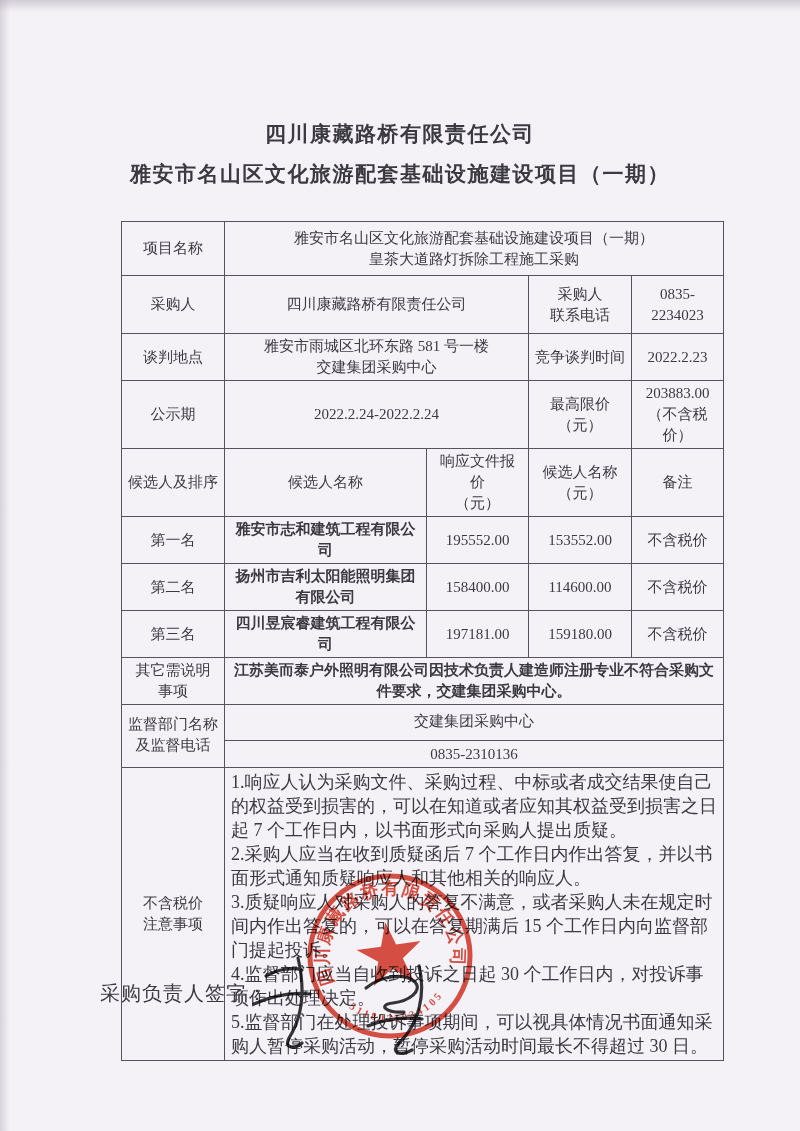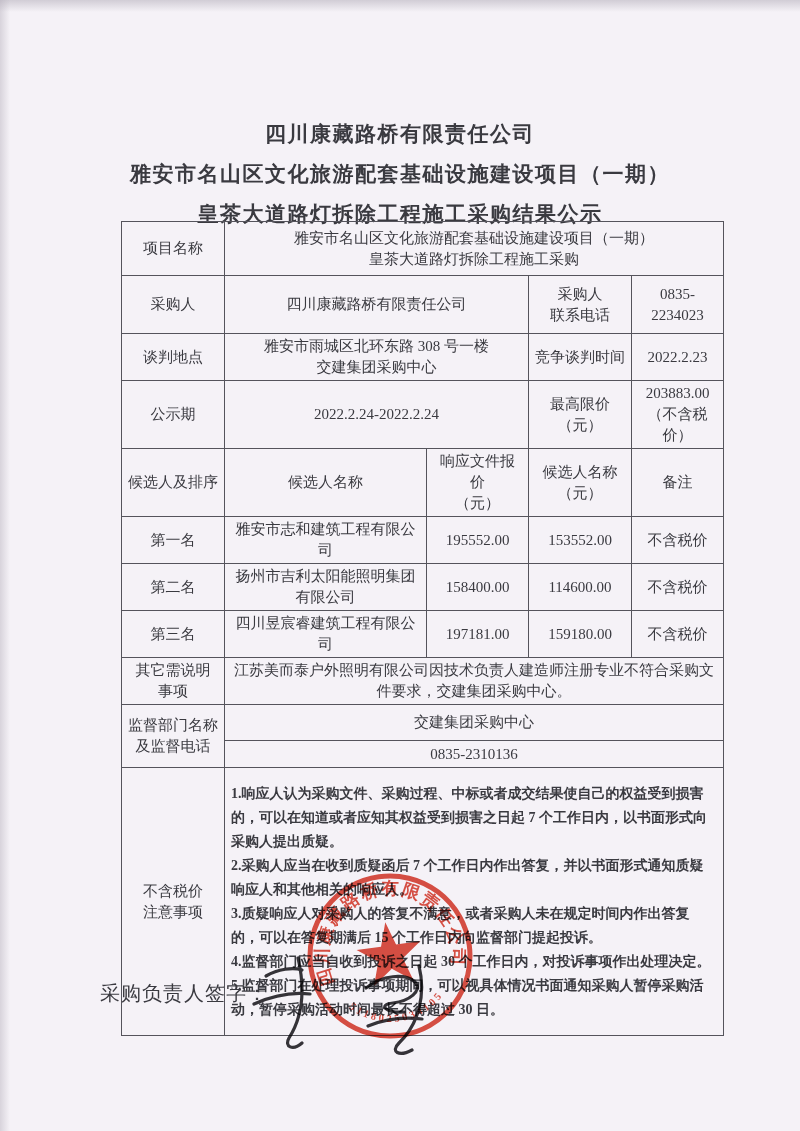--- a/index.html
+++ b/index.html
@@ -26,55 +26,54 @@
     border-collapse:collapse; table-layout:fixed;margin-left:18px;
   }
   table.doc td {
     border:1px solid #55545c;
     font-size:15px; line-height:21px;
     text-align:center; vertical-align:middle;
     padding:2px 6px;
     overflow:hidden;
   }
   td.ml { white-space:pre-line; }
-  td.left { text-align:left; padding-left:9px; }
+  td.left { text-align:left; padding-left:9px;font-weight:bold; }
   tr.r1  td { height:54px; }
   tr.r2  td { height:58px; }
   tr.r3  td { height:45px; }
   tr.r4  td { height:41px; }
   tr.r5  td { height:42px; }
   tr.r6  td { height:41px; }
   tr.r7  td { height:42px; }
   tr.r8  td { height:39px; }
   tr.r9  td { height:42px; }
-  tr.r10 td { height:36px; }
+  tr.r10 td { height:36px;font-family:Liberation Mono, monospace; }
   tr.r11 td { height:27px; }
   tr.r12 td { height:268px; }
   td.notice { text-align:left; padding:10px 10px; vertical-align:middle; }
-  .notice-item { font-size:14px; line-height:24px; text-align:left;font-weight:bold; }
+  .notice-item { font-size:18px; line-height:24px; text-align:left; }
 
   .sign-row { position:absolute; left:100px; top:980px; font-size:20px; letter-spacing:1px; }
 
   .signature { position:absolute; left:248px; top:946px; width:220px; height:115px;
     mix-blend-mode:multiply; pointer-events:none; }
 
   .stamp { position:absolute; left:302px; top:868px; width:176px; height:176px;
     transform:rotate(-8deg); opacity:.88; mix-blend-mode:multiply; pointer-events:none; }
   .stamp svg text { fill:#d93a2b; font-family:"Liberation Serif","DejaVu Serif",serif; }
 </style>
 </head>
 <body>
 
 <div class="edge-top"></div>
 <div class="edge-left"></div>
 
 <div class="titles">
   <div class="t">四川康藏路桥有限责任公司</div>
   <div class="t">雅安市名山区文化旅游配套基础设施建设项目（一期）</div>
-  <div class="t">皇茶大道路灯拆除工程施工采购结果公示</div>
 </div>
 
 <table class="doc">
   <colgroup>
     <col style="width:103px">
       <col style="width:202px">
       <col style="width:102px">
     <col style="width:103px">
       <col style="width:92px">
   </colgroup>
@@ -86,21 +85,21 @@
   </tr>
   <tr class="r2">
     <td>采购人</td>
     <td colspan="2">四川康藏路桥有限责任公司</td>
     <td class="ml">采购人
 联系电话</td>
     <td>0835-2234023</td>
   </tr>
   <tr class="r3">
     <td>谈判地点</td>
-    <td colspan="2" class="ml">雅安市雨城区北环东路 308 号一楼
+    <td colspan="2" class="ml">雅安市雨城区北环东路 581 号一楼
 交建集团采购中心</td>
     <td>竞争谈判时间</td>
     <td>2022.2.23</td>
   </tr>
   <tr class="r4">
     <td>公示期</td>
     <td colspan="2">2022.2.24-2022.2.24</td>
     <td class="ml">最高限价
 （元）</td>
     <td class="ml">203883.00

